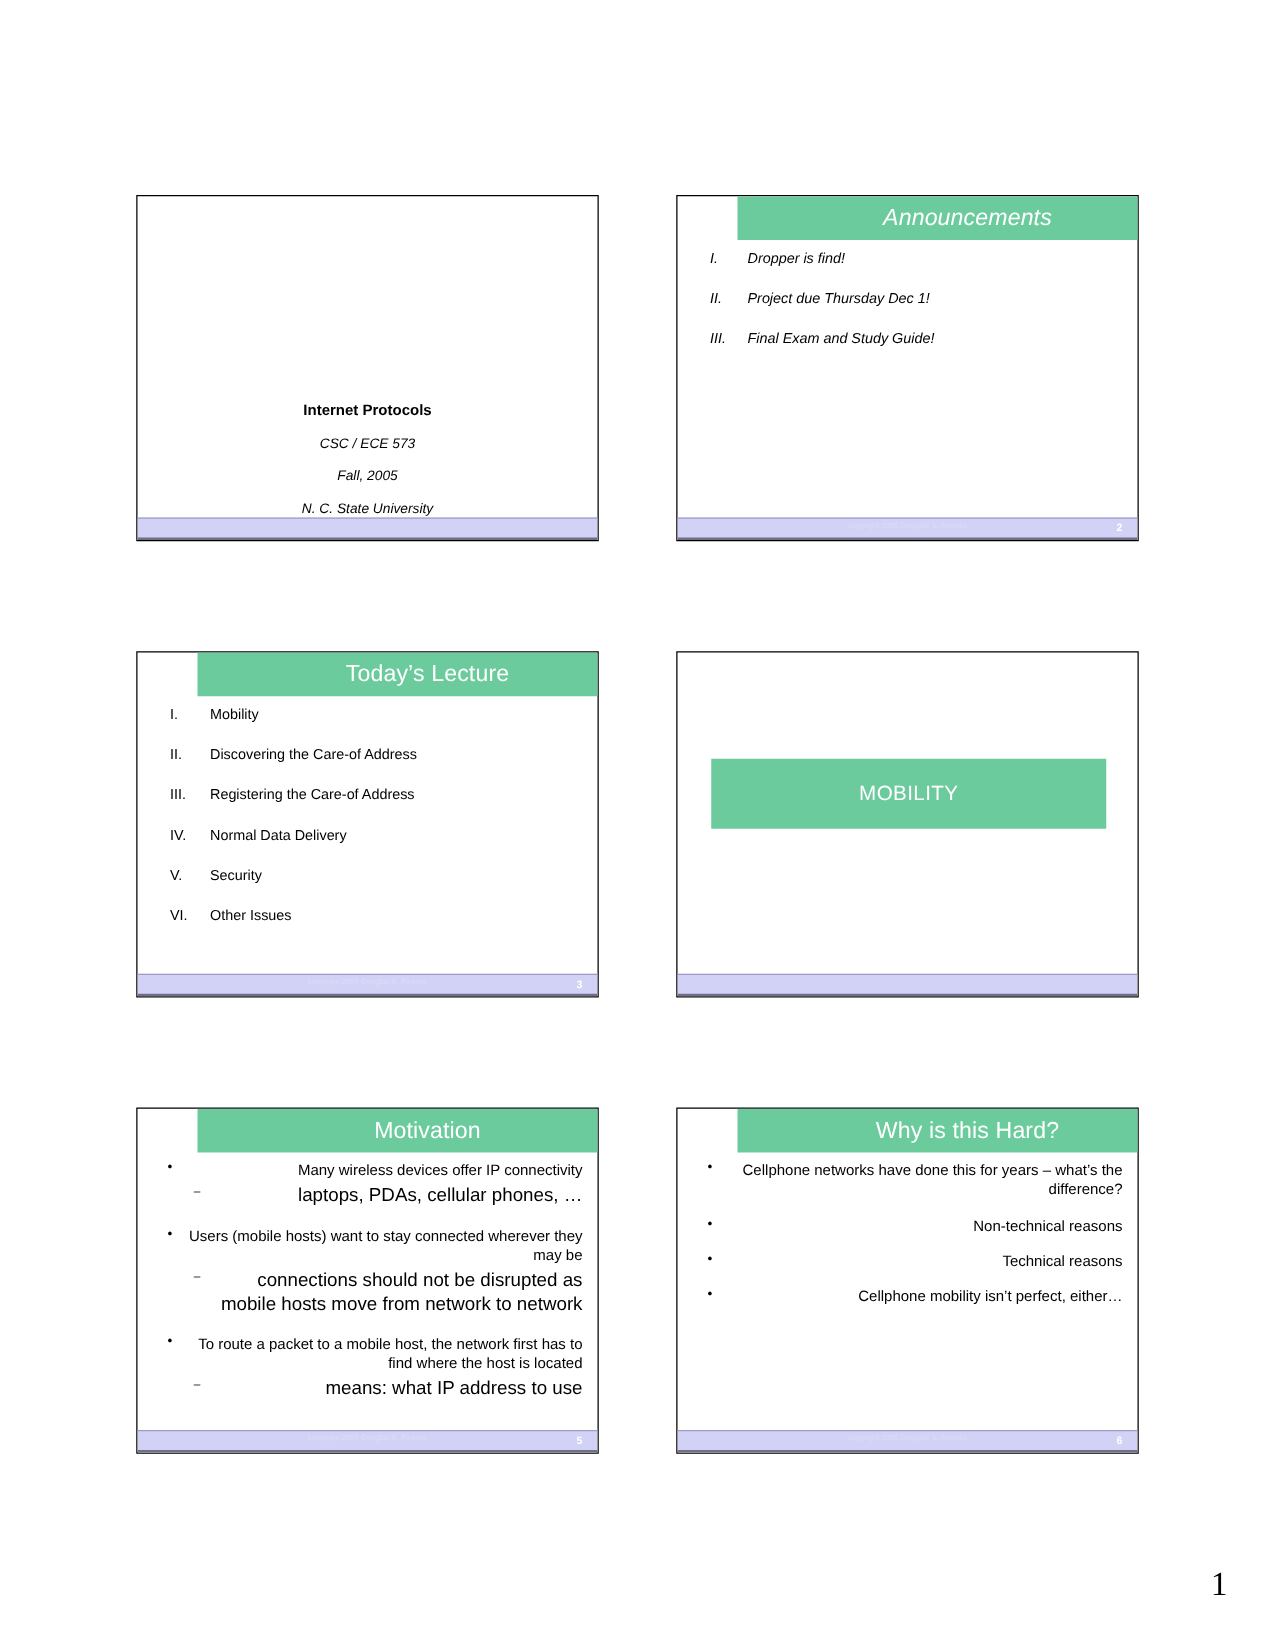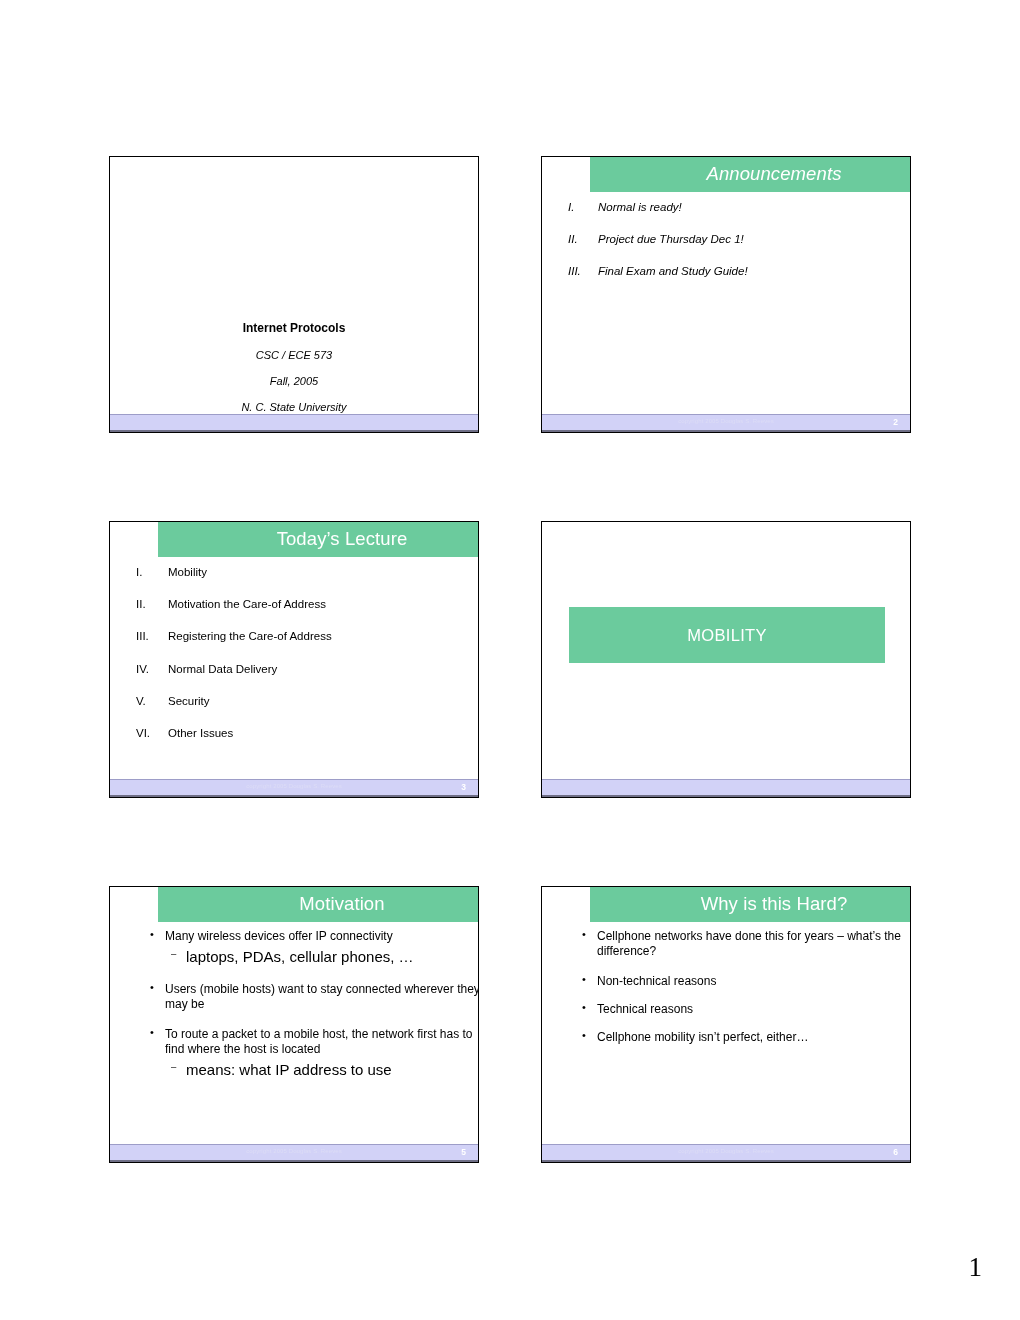--- a/index.html
+++ b/index.html
@@ -166,26 +166,27 @@
   .roman-list .item .num {
     width: 32px;
     flex: 0 0 32px;
   }
   .roman-list.italic .item { font-style: italic; }
   .roman-list.italic .item .num { width: 30px; flex: 0 0 30px; }
 
   
   .bullet-list {
     position: absolute;
-    left: 16px;
+    left: 0;
     top: 42px;
     width: 100%;
     box-sizing: border-box;
     padding-left: 22px;
     padding-right: 12px;
+    text-align: right;
   }
   .bullet-list .b1 {
     position: relative;
     padding-left: 17px;
     font-size: 12px;
     line-height: 1.25;
     color: #000000;
     margin-bottom: 4px;
   }
   .bullet-list .b1::before {
@@ -241,21 +242,21 @@
     </div>
   </div>
 
   <div class="slide col-right row-1">
     <div class="title-bar italic">
       <span class="title-text">Announcements</span>
     </div>
     <div class="roman-list italic">
       <div class="item">
         <span class="num">I.</span>
-        <span class="txt">Normal is ready!</span>
+        <span class="txt">Dropper is find!</span>
       </div>
       <div class="item">
         <span class="num">II.</span>
         <span class="txt">Project due Thursday Dec 1!</span>
       </div>
       <div class="item">
         <span class="num">III.</span>
         <span class="txt">Final Exam and Study Guide!</span>
       </div>
     </div>
@@ -269,21 +270,21 @@
     <div class="title-bar">
       <span class="title-text">Today’s Lecture</span>
     </div>
     <div class="roman-list">
       <div class="item">
         <span class="num">I.</span>
         <span class="txt">Mobility</span>
       </div>
       <div class="item">
         <span class="num">II.</span>
-        <span class="txt">Motivation the Care-of Address</span>
+        <span class="txt">Discovering the Care-of Address</span>
       </div>
       <div class="item">
         <span class="num">III.</span>
         <span class="txt">Registering the Care-of Address</span>
       </div>
       <div class="item">
         <span class="num">IV.</span>
         <span class="txt">Normal Data Delivery</span>
       </div>
       <div class="item">
@@ -313,20 +314,21 @@
 
   <div class="slide col-left row-3">
     <div class="title-bar">
       <span class="title-text">Motivation</span>
     </div>
     <div class="bullet-list">
       <div class="b1">Many wireless devices offer IP connectivity</div>
       <div class="b2">laptops, PDAs, cellular phones, …</div>
       <div class="gap"></div>
       <div class="b1">Users (mobile hosts) want to stay connected wherever they may be</div>
+      <div class="b2">connections should not be disrupted as mobile hosts move from network to network</div>
       <div class="gap"></div>
       <div class="b1">To route a packet to a mobile host, the network first has to find where the host is located</div>
       <div class="b2">means: what IP address to use</div>
     </div>
     <div class="footer">
       <span class="copyright">copyright 2005 Douglas S. Reeves</span>
       <span class="page-num">5</span>
     </div>
   </div>
 

